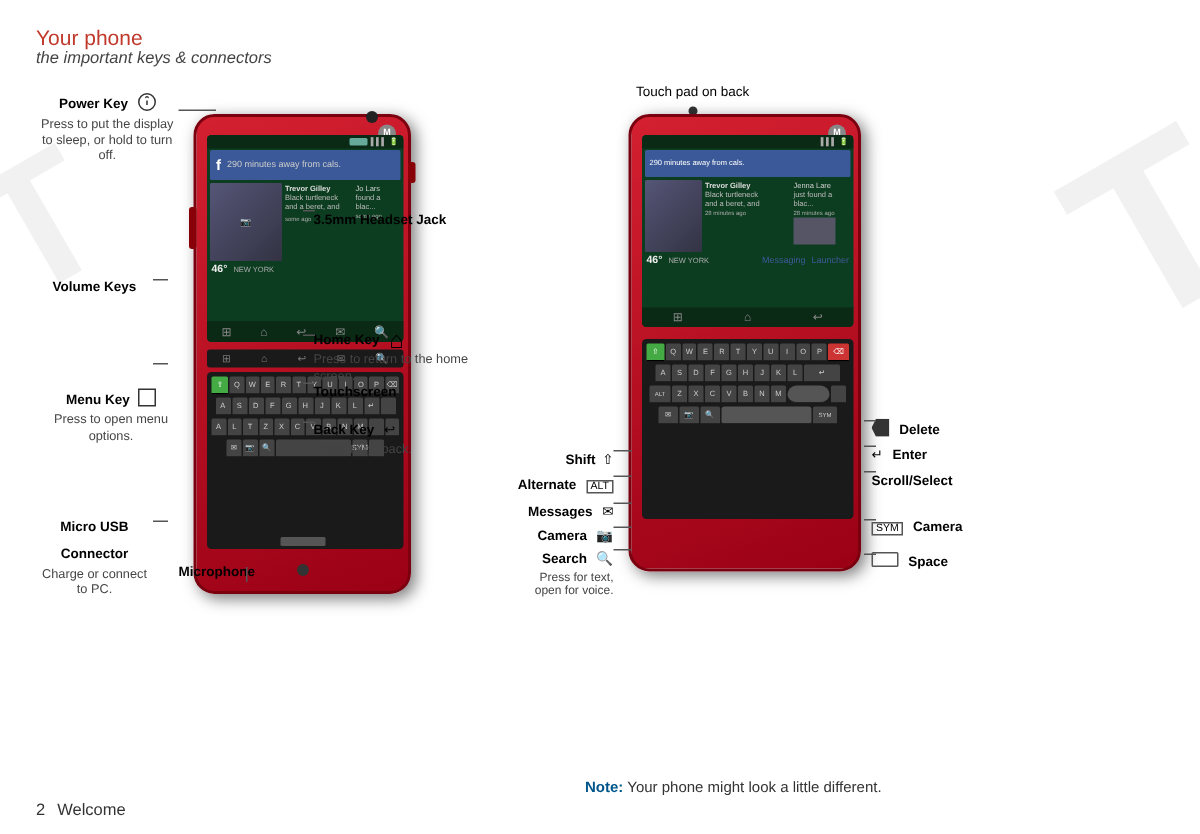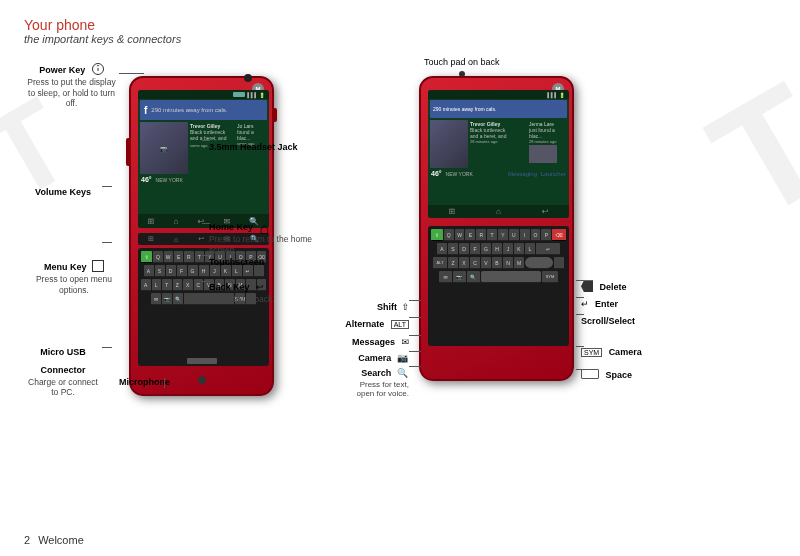--- a/index.html
+++ b/index.html
@@ -507,19 +507,23 @@
       <div style="position:absolute; top:313px; left:237px; text-align:left; width:80px;">
         <span style="display:inline-block; width:18px; height:10px; border:1.5px solid #555; border-radius:1px; vertical-align:middle; margin-right:2px;"></span>
         <span style="font-size:9px; font-weight:bold;text-align:center;">Space</span>
       </div>
       <div style="position:absolute; top:318px; left:232px; width:8px; height:1px; background:#555;"></div>
 
     </div>
 
   </div>
 
+  <div style="position:absolute; bottom:25px; left:390px; right:15px; font-size:10px; color:#333;">
+    <span style="color:#00568a; font-weight:bold;">Note:</span>
+    <span>Your phone might look a little different.</span>
+  </div>
 
   <div style="position:absolute; bottom:10px; left:24px; font-size:11px; color:#333; display:flex; gap:8px;">
     <span>2</span>
     <span>Welcome</span>
   </div>
 
 </div>
 
 </body></html>

